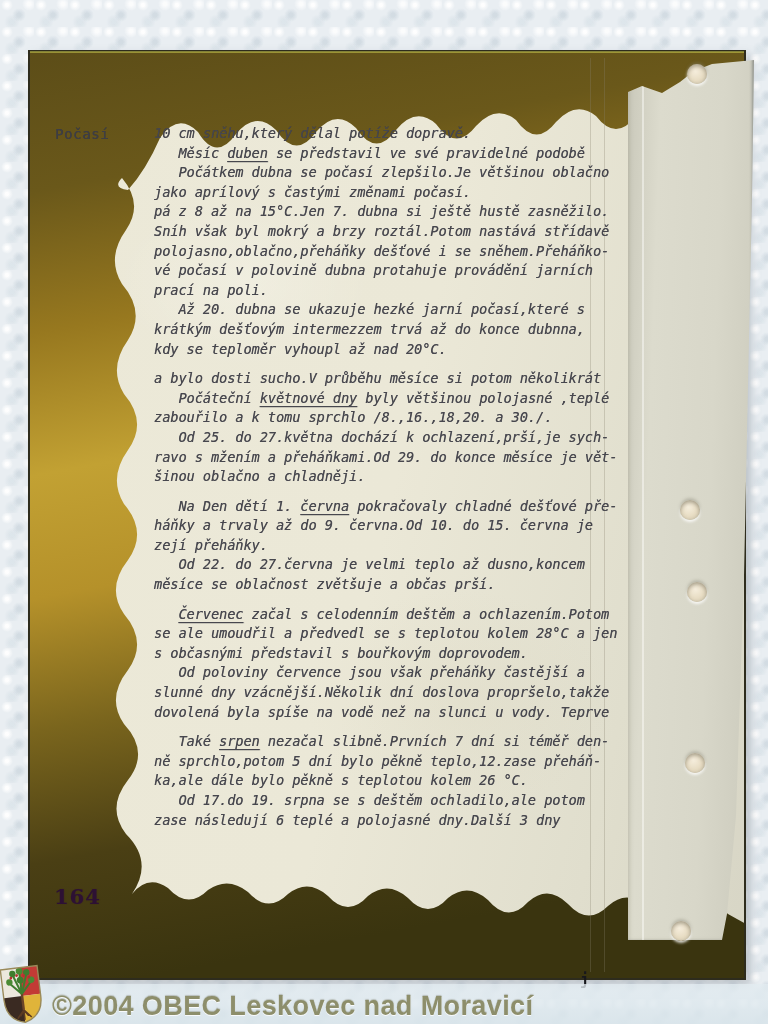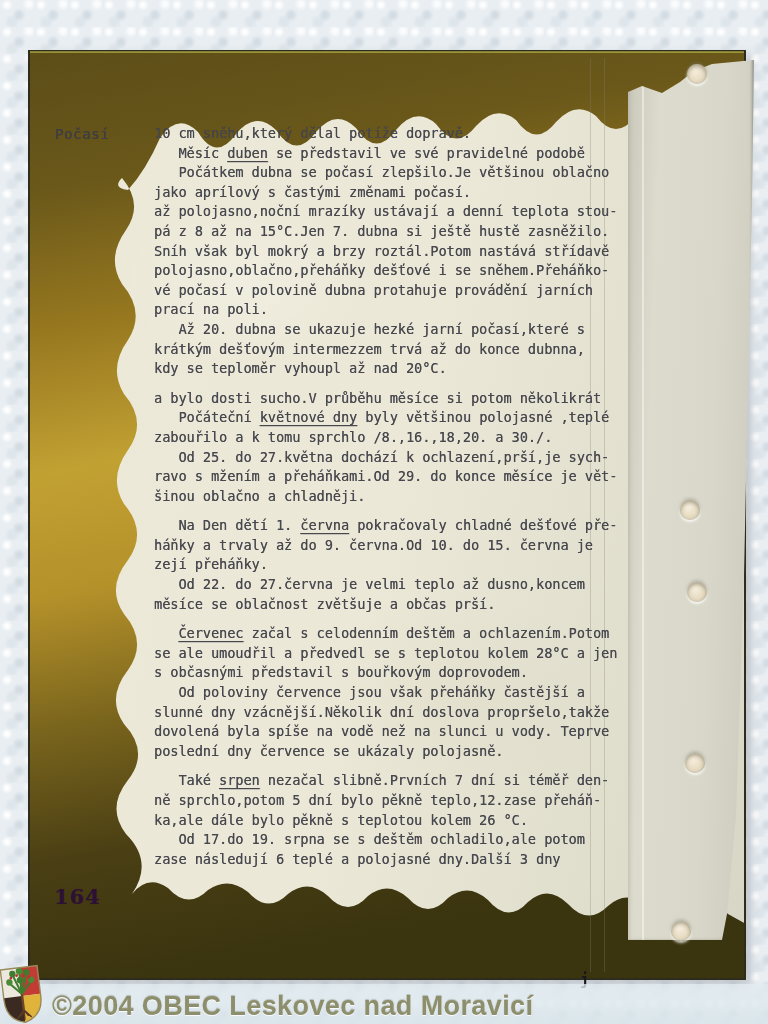--- a/index.html
+++ b/index.html
@@ -40,21 +40,21 @@
     font-size:14px;letter-spacing:.6px;color:#3d3e46;
     text-shadow:.3px .3px .5px rgba(50,50,62,.75);
     white-space:pre;
   }
   .text-block{
     position:absolute;left:154px;top:124px;width:500px;
     font-size:13.5px;color:#47474e;
     text-shadow:.25px .3px .45px rgba(52,52,64,.7);
   }
   .section{margin:0 0 10px 0;}
-  .tline{white-space:pre;height:19.6px;line-height:19.6px;}
+  .tline{white-space:pre;height:19.6px;line-height:19.6px;font-style:italic;}
   .u{text-decoration:underline;text-underline-offset:3px;}
   .page-number{
     position:absolute;left:54px;top:884px;
     font-family:"DejaVu Serif",serif;font-weight:bold;font-size:21px;
     color:#2d1134;letter-spacing:1px;
     text-shadow:.4px .4px .8px rgba(45,17,52,.55);
   }
   .stray-mark{
     position:absolute;left:580px;top:971px;
     font-size:15px;color:#17171c;font-weight:bold;
@@ -138,21 +138,20 @@
   </div>
 
   <div class="margin-label">Počasí</div>
 
   <div class="text-block">
       <div class="section">
         <div class="tline"><span>10 cm sněhu,který dělal potíže dopravě.</span></div>
         <div class="tline"><span>   Měsíc </span><span class="u">duben</span><span> se představil ve své pravidelné podobě</span></div>
         <div class="tline"><span>   Počátkem dubna se počasí zlepšilo.Je většinou oblačno</span></div>
         <div class="tline"><span>jako aprílový s častými změnami počasí.</span></div>
-        <div class="tline"><span>až polojasno,noční mrazíky ustávají a denní teplota stou-</span></div>
         <div class="tline"><span>pá z 8 až na 15°C.Jen 7. dubna si ještě hustě zasněžilo.</span></div>
         <div class="tline"><span>Sníh však byl mokrý a brzy roztál.Potom nastává střídavě</span></div>
         <div class="tline"><span>polojasno,oblačno,přeháňky dešťové i se sněhem.Přeháňko-</span></div>
         <div class="tline"><span>vé počasí v polovině dubna protahuje provádění jarních</span></div>
         <div class="tline"><span>prací na poli.</span></div>
         <div class="tline"><span>   Až 20. dubna se ukazuje hezké jarní počasí,které s</span></div>
         <div class="tline"><span>krátkým dešťovým intermezzem trvá až do konce dubnna,</span></div>
         <div class="tline"><span>kdy se teploměr vyhoupl až nad 20°C.</span></div>
       </div>
       <div class="section">
@@ -170,21 +169,20 @@
         <div class="tline"><span>   Od 22. do 27.června je velmi teplo až dusno,koncem</span></div>
         <div class="tline"><span>měsíce se oblačnost zvětšuje a občas prší.</span></div>
       </div>
       <div class="section">
         <div class="tline"><span>   </span><span class="u">Červenec</span><span> začal s celodenním deštěm a ochlazením.Potom</span></div>
         <div class="tline"><span>se ale umoudřil a předvedl se s teplotou kolem 28°C a jen</span></div>
         <div class="tline"><span>s občasnými představil s bouřkovým doprovodem.</span></div>
         <div class="tline"><span>   Od poloviny července jsou však přeháňky častější a</span></div>
         <div class="tline"><span>slunné dny vzácnější.Několik dní doslova propršelo,takže</span></div>
         <div class="tline"><span>dovolená byla spíše na vodě než na slunci u vody. Teprve</span></div>
-        <div class="tline"><span>poslední dny července se ukázaly polojasně.</span></div>
       </div>
       <div class="section">
         <div class="tline"><span>   Také </span><span class="u">srpen</span><span> nezačal slibně.Prvních 7 dní si téměř den-</span></div>
         <div class="tline"><span>ně sprchlo,potom 5 dní bylo pěkně teplo,12.zase přeháň-</span></div>
         <div class="tline"><span>ka,ale dále bylo pěkně s teplotou kolem 26 °C.</span></div>
         <div class="tline"><span>   Od 17.do 19. srpna se s deštěm ochladilo,ale potom</span></div>
         <div class="tline"><span>zase následují 6 teplé a polojasné dny.Další 3 dny</span></div>
       </div>
     </div>
 

